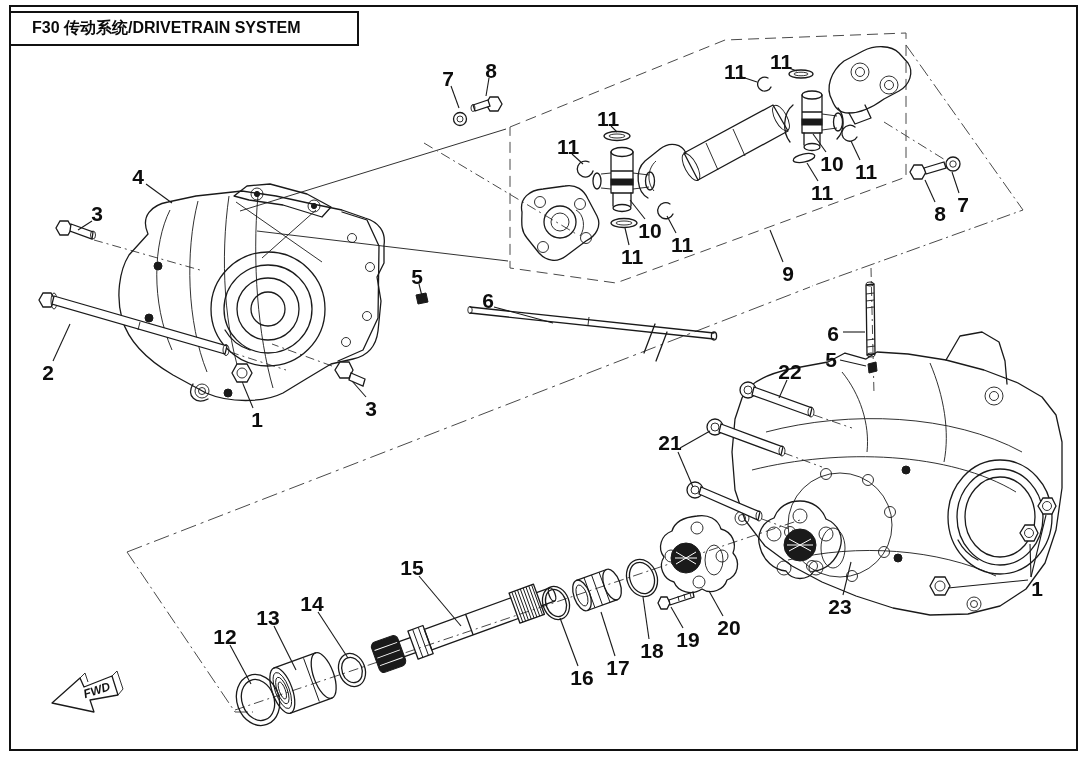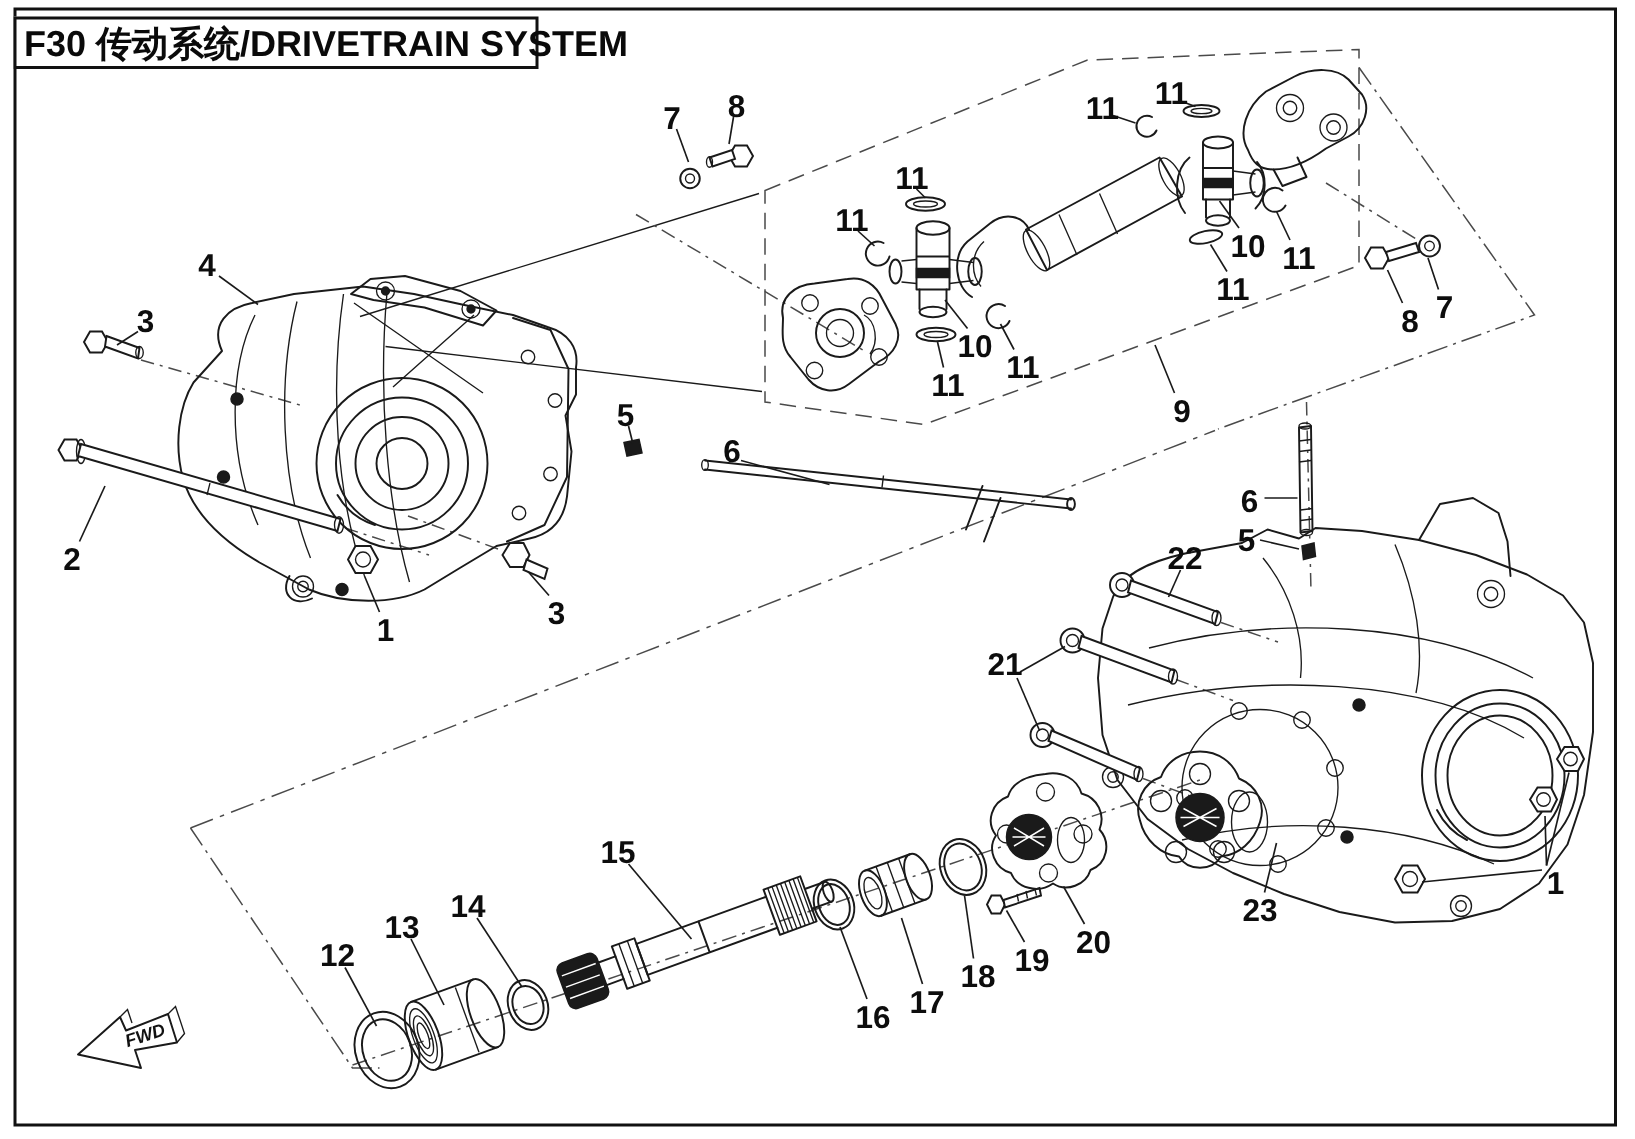--- a/index.html
+++ b/index.html
@@ -2,21 +2,21 @@
 <html><head>
 <meta charset="utf-8">
 <style>
   html,body{margin:0;padding:0;background:#fff;}
   body{width:1090px;height:759px;position:relative;overflow:hidden;
        font-family:"Liberation Sans",sans-serif;}
   .frame{position:absolute;left:9px;top:5px;width:1065px;height:742px;
          border:2px solid #111;}
   .title-box{position:absolute;left:9px;top:11px;width:346px;height:31px;
              border:2px solid #111;background:#fff;display:flex;align-items:center;}
-  .title-box span{font-weight:bold;font-size:24px;color:#0a0a0a;padding-left:5px;
+  .title-box span{font-weight:bold;font-size:16px;color:#0a0a0a;padding-left:21px;
                   white-space:nowrap;letter-spacing:0px;}
   svg{position:absolute;left:0;top:0;}
   .ln{stroke:#1a1a1a;fill:none;stroke-width:1.3;stroke-linejoin:round;stroke-linecap:round;}
   .thin{stroke:#1a1a1a;fill:none;stroke-width:0.9;}
   .dk{fill:#1a1a1a;stroke:#1a1a1a;stroke-width:1;}
   .wt{fill:#fff;stroke:#1a1a1a;stroke-width:1.3;}
   .con{stroke:#4a4a4a;fill:none;stroke-width:1;}
   .callout{font-family:"Liberation Sans",sans-serif;font-weight:bold;font-size:21px;fill:#0d0d0d;}
   .fwd-text{font-family:"Liberation Sans",sans-serif;font-weight:bold;font-style:italic;
             font-size:12px;fill:#111;}

